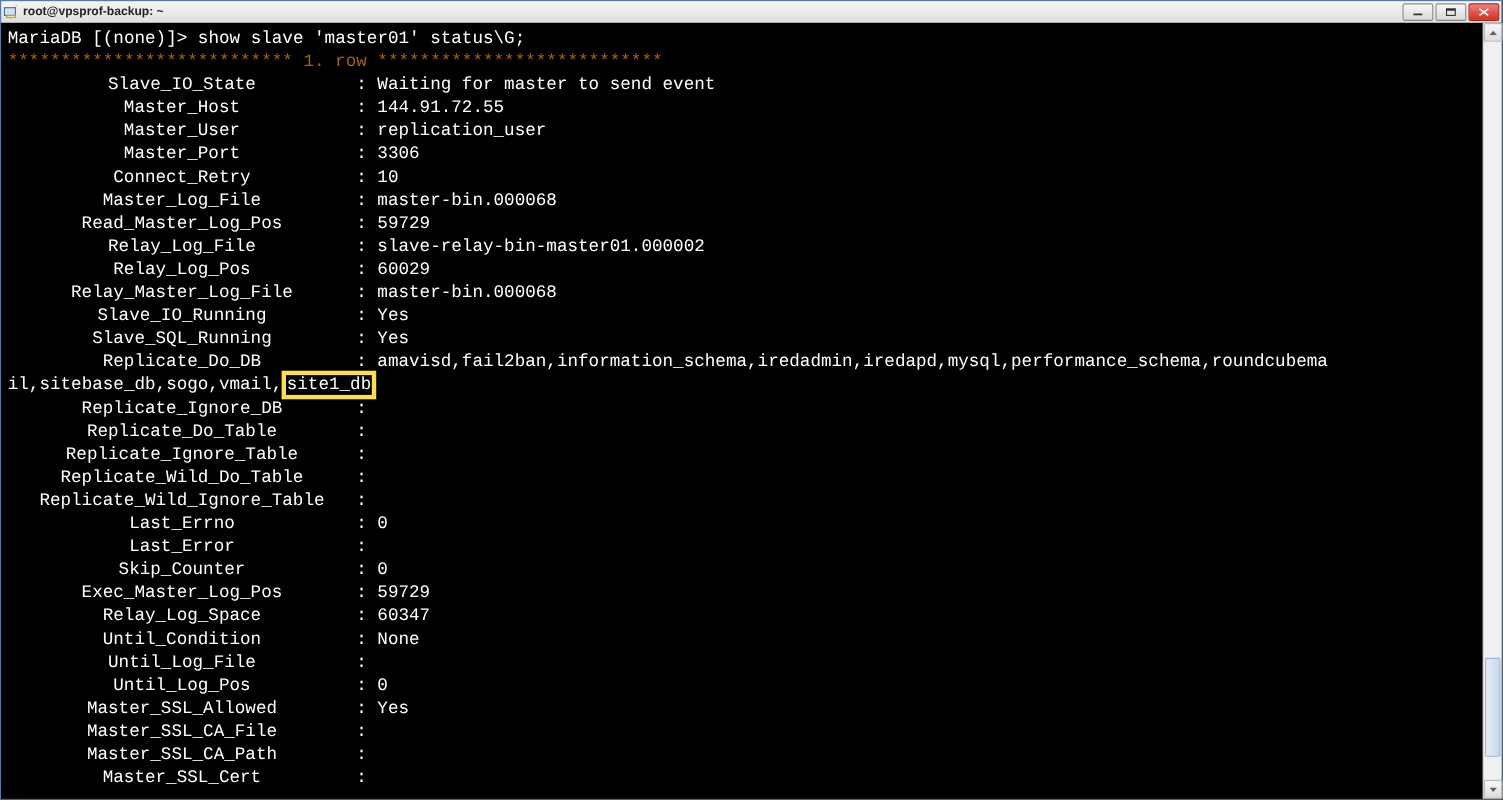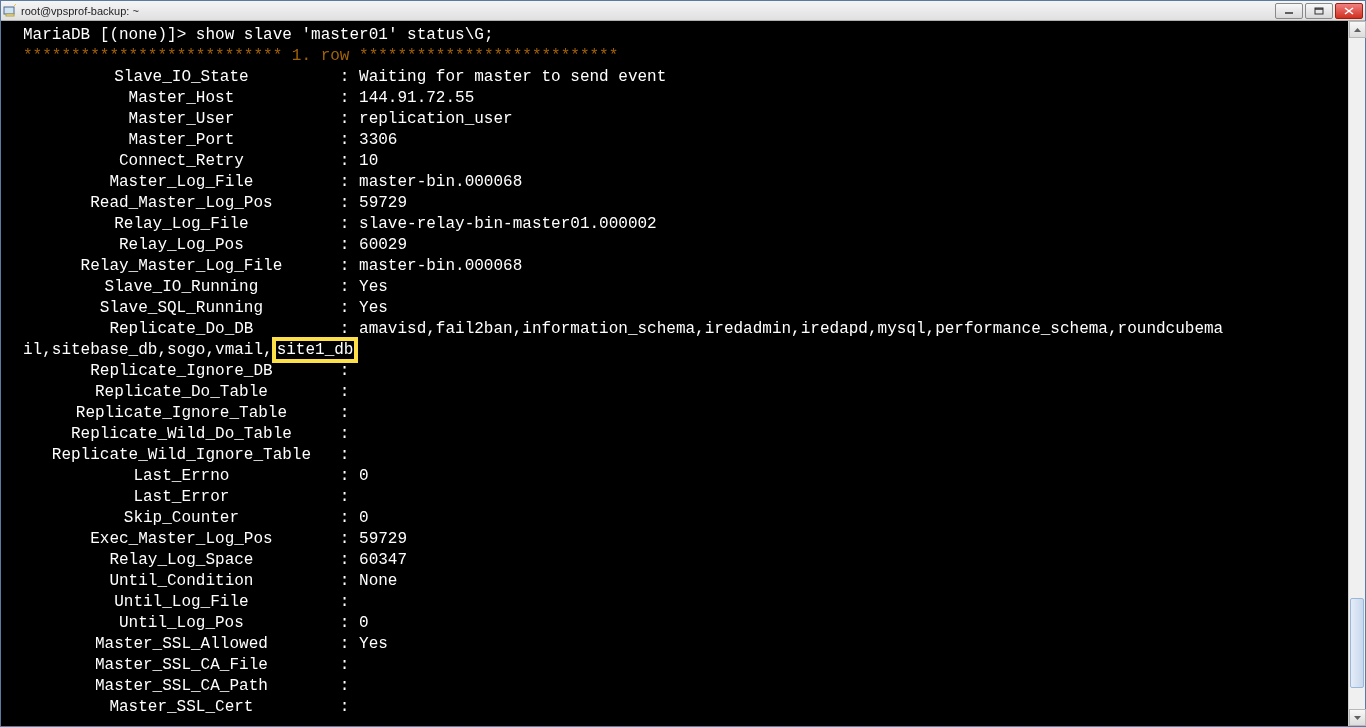--- a/index.html
+++ b/index.html
@@ -30,21 +30,21 @@
     font-size: 11px;
     color: #222;
   }
   .titlebar .app-icon {
     width: 14px; height: 14px;
     margin-right: 4px;
     display: inline-flex;
     align-items: center;
     justify-content: center;
   }
-  .titlebar .title { flex: 1; }
+  .titlebar .title { flex: 1; font-weight: bold; }
   .win-controls { display: flex; gap: 2px; }
   .win-btn {
     width: 28px; height: 16px;
     border: 1px solid #8a8a8a;
     border-radius: 2px;
     background: linear-gradient(to bottom, #f8f8f8, #d8d8d8);
     display: inline-flex;
     align-items: center;
     justify-content: center;
     font-size: 9px;
@@ -57,21 +57,21 @@
     color: #fff;
     font-weight: bold;
     font-size: 10px;
   }
   .terminal {
     flex: 1;
     background: #000;
     color: #fff;
     font-size: 16px;
     line-height: 21px;
-    padding: 4px 22px;
+    padding: 4px 6px;
     white-space: pre;
     overflow: hidden;
     position: relative;
   }
   .row-sep { color: #a16207; }
   .kv-line { display: block; }
   .k { display: inline-block; width: 33ch; text-align: center; }
   .v { }
   .highlight {
     border: 4px solid #fde047;

